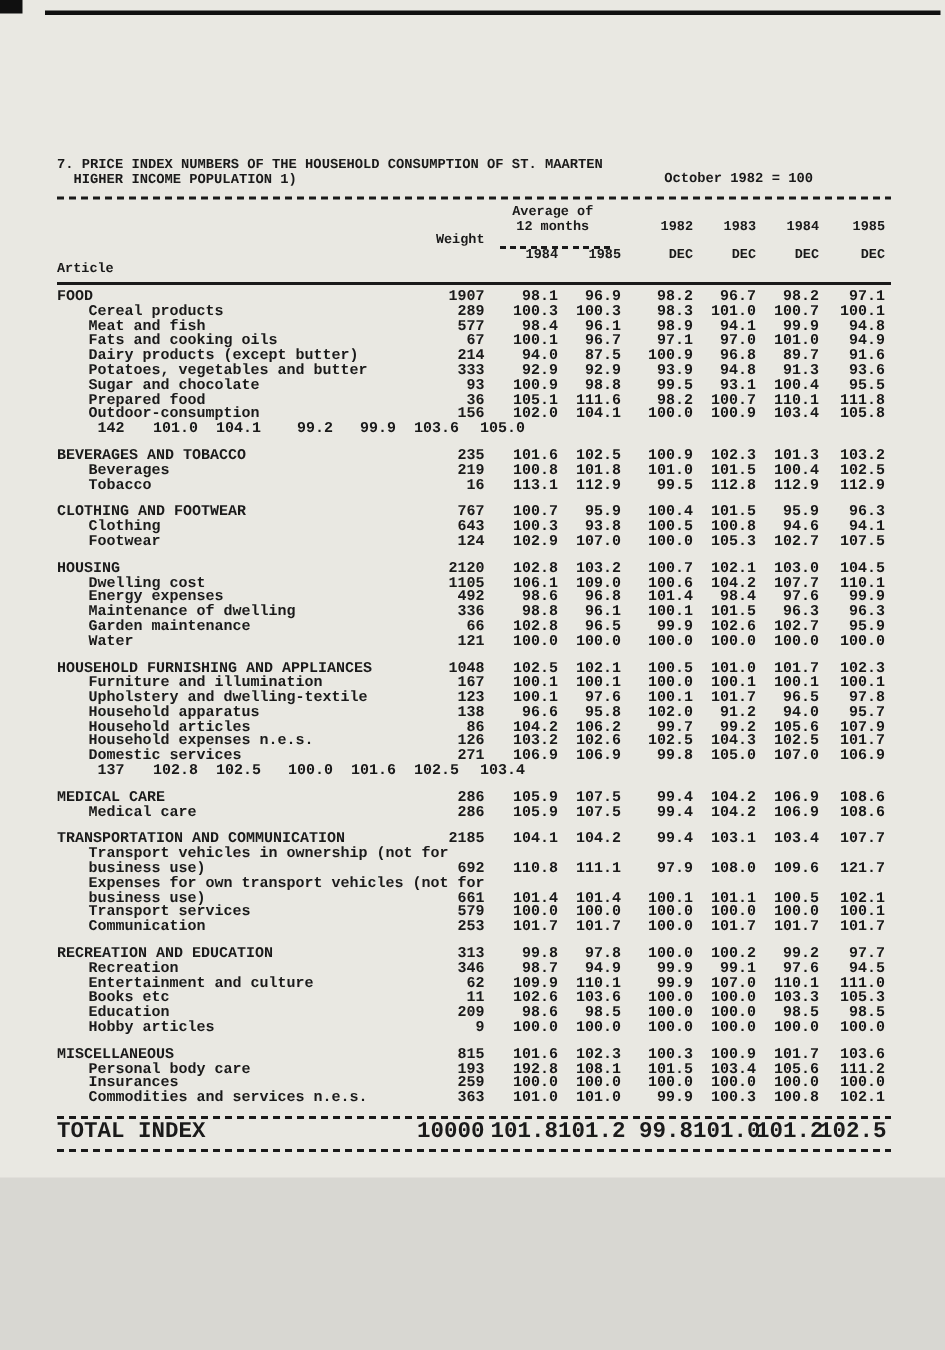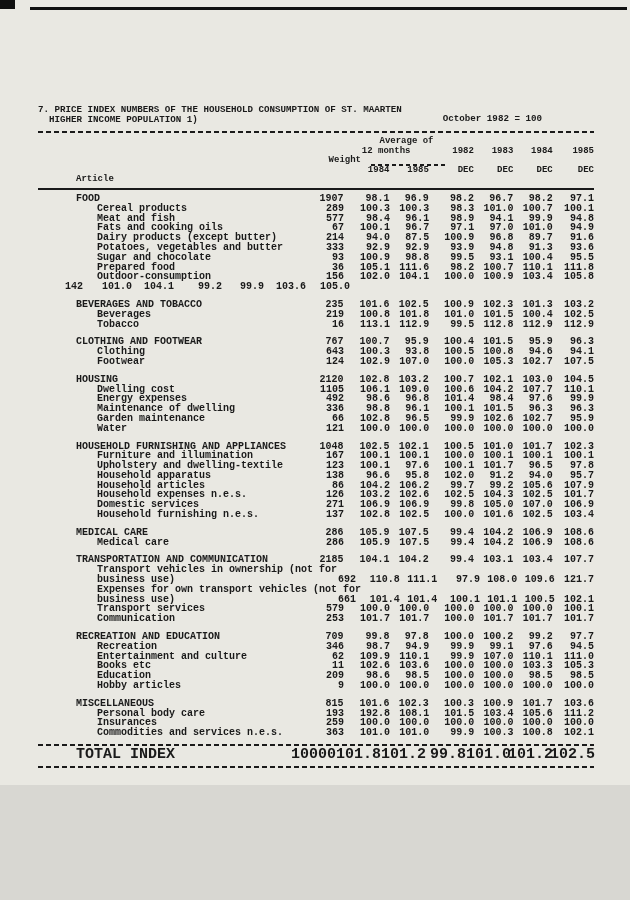--- a/index.html
+++ b/index.html
@@ -8,21 +8,21 @@
         font-family:"Liberation Mono","DejaVu Sans Mono",monospace;font-weight:700;color:#1a1a1a;}
   .artifact{position:absolute;background:#101010;}
   .content{position:absolute;left:38px;top:105px;width:556px;}
   .t{font-size:9.2px;line-height:10px;white-space:pre;}
   .title-wrap{position:relative;}
   .base-note{position:absolute;right:52px;top:8px;font-size:9.2px;white-space:pre;}
   .sep-dashed{height:2px;margin:6px 0 4px 0;
       background:repeating-linear-gradient(90deg,#1a1a1a 0 5px,transparent 5px 8px);}
   .sep-solid{height:2px;background:#1a1a1a;margin:3px 0 4px 0;}
   .hrow{display:flex;font-size:9px;line-height:9.6px;align-items:flex-end;}
-  .c-article{width:240px;box-sizing:border-box;white-space:pre;margin-left:38px;}
+  .c-article{width:240px;box-sizing:border-box;white-space:pre;}
   .c-weight{width:45px;text-align:right;}
   .c-avg{width:91px;text-align:center;}
   .c-n1{width:49px;text-align:right;}
   .c-n2{width:42px;text-align:right;}
   .c-n3{width:48px;text-align:right;}
   .c-n4{width:42px;text-align:right;}
   .c-n5{width:42px;text-align:right;}
   .c-n6{width:44px;text-align:right;}
   .avg-underline{height:2px;margin:3px 6px 0 10px;
       background:repeating-linear-gradient(90deg,#1a1a1a 0 4px,transparent 4px 7px);}
@@ -388,21 +388,20 @@
             <div class="c-article">Domestic services</div>
             <div class="c-weight">271</div>
             <div class="c-n1">106.9</div>
             <div class="c-n2">106.9</div>
             <div class="c-n3">99.8</div>
             <div class="c-n4">105.0</div>
             <div class="c-n5">107.0</div>
             <div class="c-n6">106.9</div>
           </div>
           <div class="row sub">
-            <div class="c-article">Household furnishing n.e.s.</div>
             <div class="c-weight">137</div>
             <div class="c-n1">102.8</div>
             <div class="c-n2">102.5</div>
             <div class="c-n3">100.0</div>
             <div class="c-n4">101.6</div>
             <div class="c-n5">102.5</div>
             <div class="c-n6">103.4</div>
           </div>
         </div>
         <div class="section">
@@ -477,21 +476,21 @@
             <div class="c-n2">101.7</div>
             <div class="c-n3">100.0</div>
             <div class="c-n4">101.7</div>
             <div class="c-n5">101.7</div>
             <div class="c-n6">101.7</div>
           </div>
         </div>
         <div class="section">
           <div class="row cat">
             <div class="c-article">RECREATION AND EDUCATION</div>
-            <div class="c-weight">709</div>
+            <div class="c-weight">313</div>
             <div class="c-n1">99.8</div>
             <div class="c-n2">97.8</div>
             <div class="c-n3">100.0</div>
             <div class="c-n4">100.2</div>
             <div class="c-n5">99.2</div>
             <div class="c-n6">97.7</div>
           </div>
           <div class="row sub">
             <div class="c-article">Recreation</div>
             <div class="c-weight">346</div>

